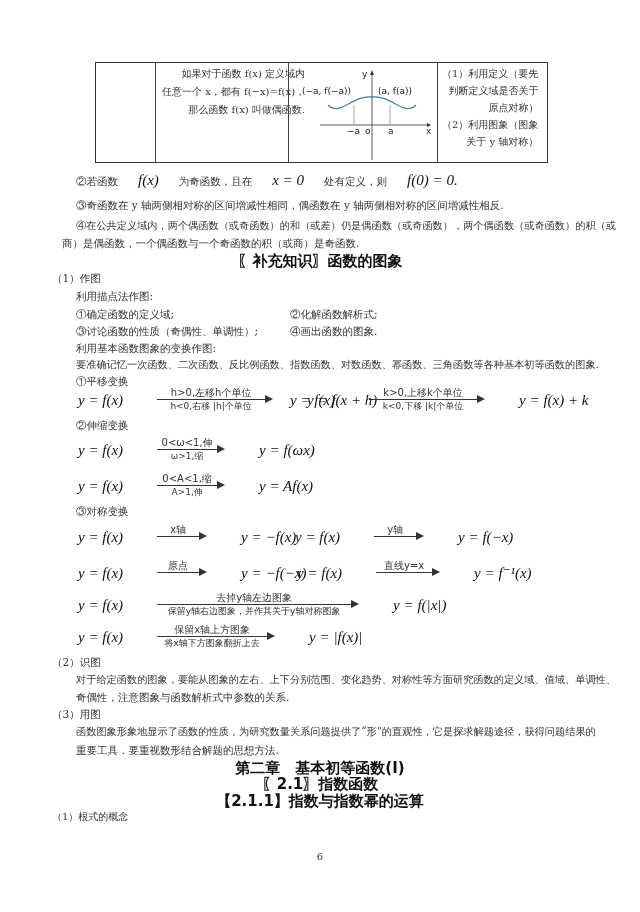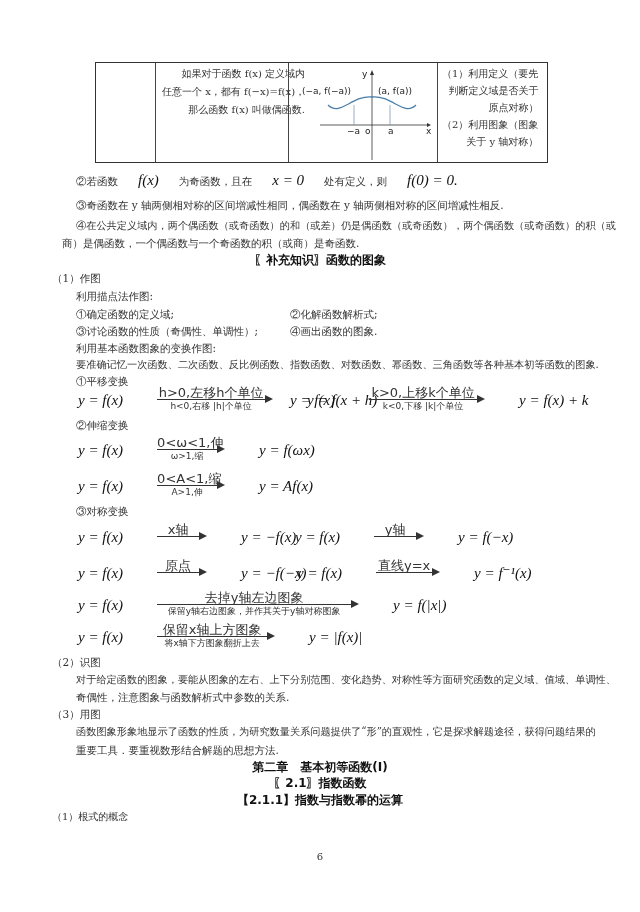--- a/index.html
+++ b/index.html
@@ -12,23 +12,23 @@
          border: 1px solid #333; box-sizing: border-box; }
   .vline { position: absolute; top: 0; bottom: 0; width: 1px; background: #444; }
   .cell-text { position: absolute; font-size: 10px; line-height: 18px; color: #333; text-align: right; }
   
   .m { font-family: "Liberation Serif", "DejaVu Serif", serif; font-style: italic; font-size: 15px; color: #111; white-space: nowrap; }
   .eqrow { position: absolute; display: flex; align-items: center; white-space: nowrap; gap: 32px; }
   .arrow { position: relative; display: inline-block; height: 28px; margin: 0 2px; }
   .arrow .line { position: absolute; left: 0; right: 7px; top: 13px; height: 1px; background: #333; }
   .arrow .head { position: absolute; right: 0; top: 9px; width: 0; height: 0;
                  border-left: 8px solid #333; border-top: 4px solid transparent; border-bottom: 4px solid transparent; }
-  .arrow .top { position: absolute; left: 0; right: 8px; top: 1px; text-align: center; font-size: 13px; line-height: 11px; color: #333; font-family: "DejaVu Sans", sans-serif; }
+  .arrow .top { position: absolute; left: 0; right: 8px; top: 1px; text-align: center; font-size: 10px; line-height: 11px; color: #333; font-family: "DejaVu Sans", sans-serif; }
   .arrow .bot { position: absolute; left: 0; right: 8px; top: 15px; text-align: center; font-size: 9px; line-height: 11px; color: #333; font-family: "DejaVu Sans", sans-serif; }
-  .heading { position: absolute; left: 0; width: 640px; text-align: center; font-family: "DejaVu Sans", sans-serif; font-weight: bold; font-size: 12px; color: #111; }
+  .heading { position: absolute; left: 0; width: 640px; text-align: center; font-family: "DejaVu Sans", sans-serif; font-weight: bold; font-size: 15px; color: #111; }
 </style>
 </head>
 <body>
 
 <div class="tbl">
   <div class="vline" style="left:59px;"></div>
   <div class="vline" style="left:192px;"></div>
   <div class="vline" style="left:341px;"></div>
 
   <div class="cell-text" style="left:66px; top:2px;">

